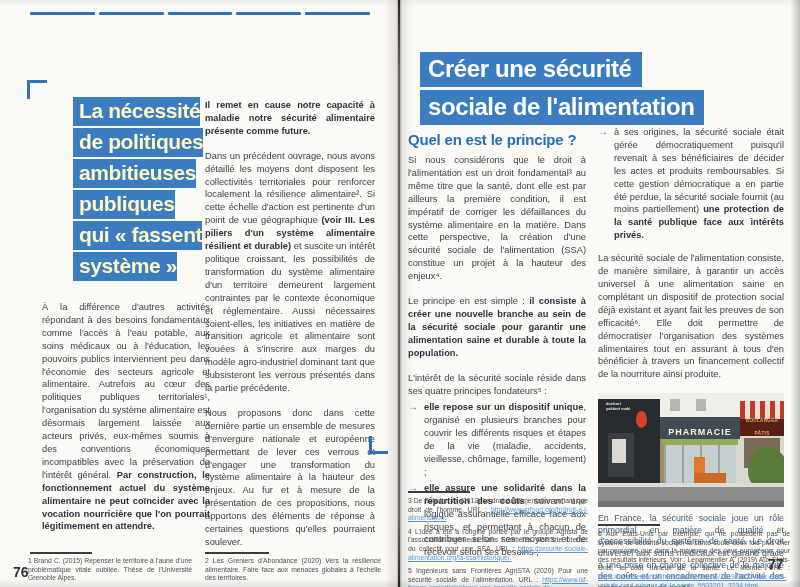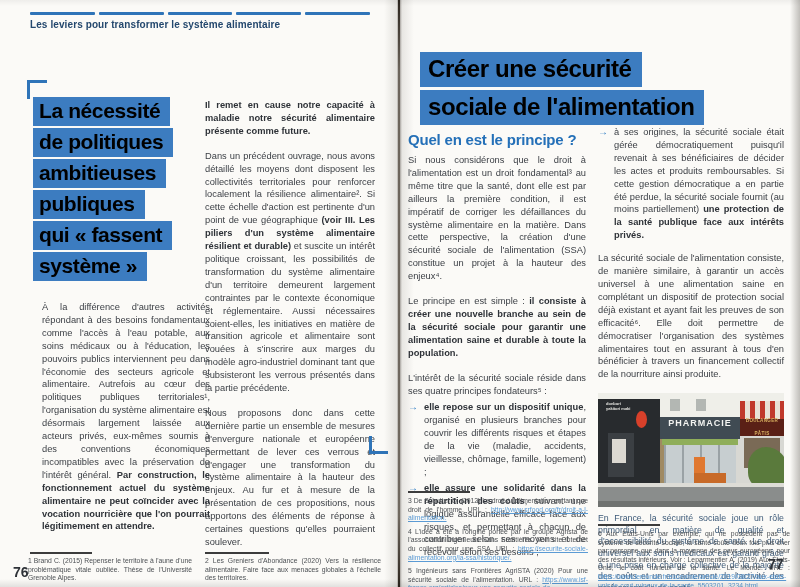--- a/index.html
+++ b/index.html
@@ -8,24 +8,24 @@
   .abs{position:absolute;}
   
   .hdr-rule{left:30px;top:12px;width:340px;display:flex;gap:4px;}
   .hdr-rule i{flex:1;height:3px;background:#2f74b8;border-radius:1px;}
   .hdr-title{left:30px;top:19px;font-size:10px;font-weight:bold;color:#24486e;letter-spacing:.1px;}
   
   .bracket-tl{left:27px;top:80px;width:17px;height:16px;border-top:3px solid #2f74b8;border-left:3px solid #2f74b8;}
   .bracket-bl{left:369px;top:436px;width:16px;height:15px;border-bottom:3px solid #2f74b8;border-left:3px solid #2f74b8;}
   
   .ltitle{left:33px;top:97px;}
-  .ltitle span{display:table;background:#3c7cc0;color:#000000;font-weight:bold;
-               font-size:21px;letter-spacing:-0.4px;padding:2px 10px 3px 6px;margin-bottom:2px;}
+  .ltitle span{display:table;background:#3c7cc0;color:#fef9c3;font-weight:bold;
+               font-size:21px;letter-spacing:-0.4px;padding:2px 0 3px 6px;margin-bottom:2px;margin-left:40px;}
   .rtitle{left:20px;top:52px;}
-  .rtitle span{display:table;background:#3c7cc0;color:#000000;font-weight:bold;
+  .rtitle span{display:table;background:#3c7cc0;color:#ffffff;font-weight:bold;
                font-size:24px;letter-spacing:-0.4px;padding:3px 10px 4px 8px;margin-bottom:3px;}
   
   .body-txt{font-size:9.3px;line-height:12.9px;text-align:justify;color:#3a3e44;}
   .body-txt p{margin:0 0 12px 0;}
   b.dk{color:#2e3238;}
   .lead{font-weight:bold;color:#2e3238;}
   .heading{font-size:15px;font-weight:bold;color:#2470b8;letter-spacing:-0.2px;}
   .bullet{display:flex;margin:0 0 3px 0;}
   .bullet .arr{color:#2e7cc3;font-weight:bold;width:16px;flex:0 0 16px;font-size:10px;line-height:12.9px;}
   .bullet .bt{flex:1;}
@@ -40,21 +40,21 @@
   
   .photo{position:relative;width:186px;height:114px;background:#d8d8d3;overflow:hidden;margin:10px 0 6px 0;}
   .photo div{position:absolute;}
   .ph-wall{left:0;top:0;width:186px;height:30px;background:#efefe9;}
   .ph-win{width:10px;height:12px;background:#b3b7b3;top:6px;}
   .ph-resto{left:0;top:6px;width:62px;height:88px;background:#282b2e;}
   .ph-resto-txt{left:8px;top:8px;width:26px;font-size:4px;line-height:5px;color:#e8e8e4;font-weight:bold;}
   .ph-lantern{left:38px;top:18px;width:11px;height:17px;background:#d8402a;border-radius:50%;}
   .ph-door{left:10px;top:40px;width:26px;height:44px;background:#3b3f43;}
   .ph-menu{left:14px;top:46px;width:14px;height:24px;background:#dcd9d2;}
-  .ph-sign{left:62px;top:24px;width:80px;height:22px;background:#404b53;display:flex;align-items:flex-start;justify-content:center;}
+  .ph-sign{left:62px;top:24px;width:80px;height:22px;background:#404b53;display:flex;align-items:flex-end;justify-content:center;}
   .ph-sign span{color:#f2f3f1;font-weight:bold;font-size:9px;letter-spacing:1px;}
   .ph-green{left:64px;top:46px;width:76px;height:6px;background:#8fae5a;}
   .ph-glass{left:66px;top:52px;width:72px;height:42px;background:#c7ced0;
             background-image:linear-gradient(90deg,#9aa2a5 0 2px,transparent 2px);background-size:18px 100%;}
   .ph-pillar{left:62px;top:46px;width:5px;height:48px;background:#a08a62;}
   .ph-poster{left:96px;top:64px;width:11px;height:22px;background:#e07830;}
   .ph-awning{left:142px;top:8px;width:44px;height:18px;
              background:repeating-linear-gradient(90deg,#c0392b 0 5px,#e8e2d6 5px 10px);}
   .ph-bsign{left:142px;top:26px;width:44px;height:17px;background:#5a2016;display:flex;align-items:center;justify-content:center;}
   .ph-bsign span{color:#d8b060;font-size:4.6px;font-weight:bold;letter-spacing:.3px;text-align:center;}
@@ -78,21 +78,20 @@
 
 <div class="book">
 
   <div class="abs hdr-rule">
     <i></i>
       <i></i>
       <i></i>
       <i></i>
       <i></i>
   </div>
-  <div class="abs hdr-title">Les leviers pour transformer le système alimentaire</div>
 
   <div class="abs bracket-tl"></div>
 
   <div class="abs ltitle">
     <span>La nécessité</span>
     <span>de politiques</span>
     <span>ambitieuses</span>
     <span>publiques</span>
     <span>qui « fassent</span>
     <span>système »</span>

